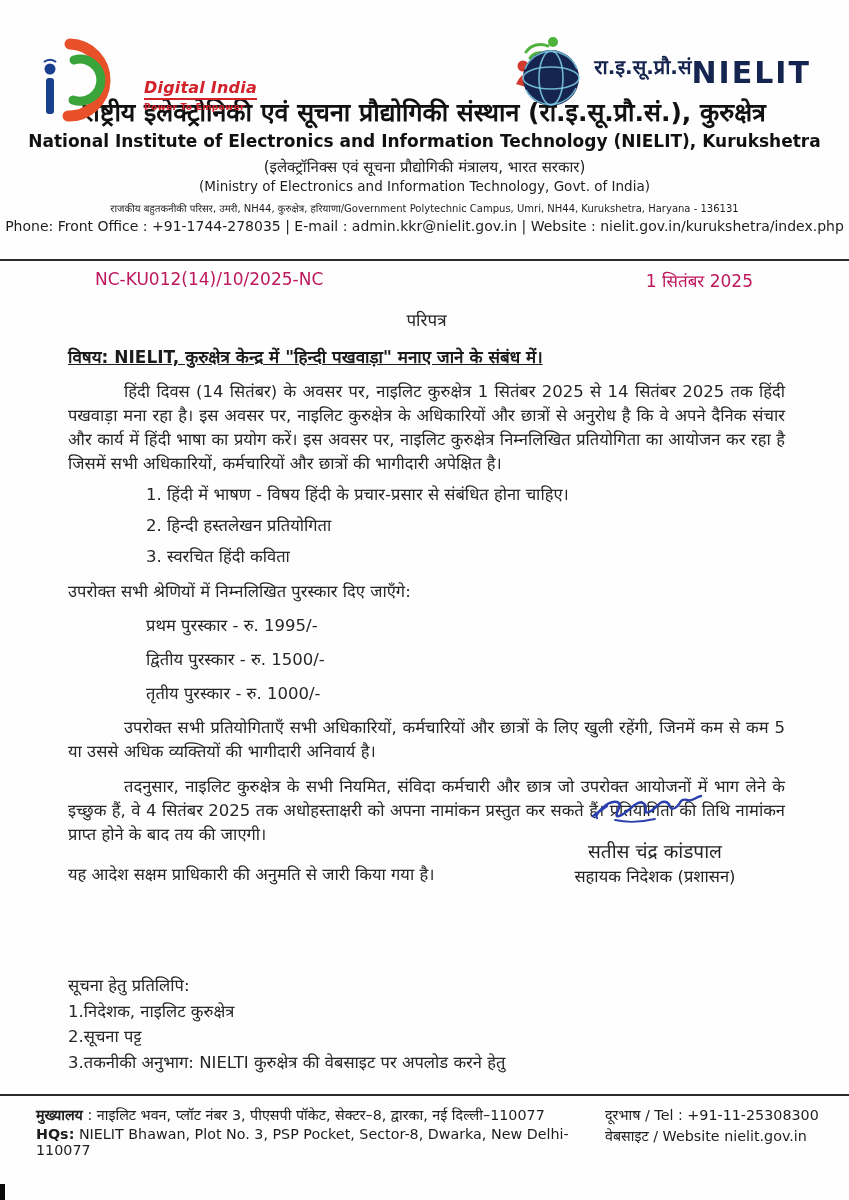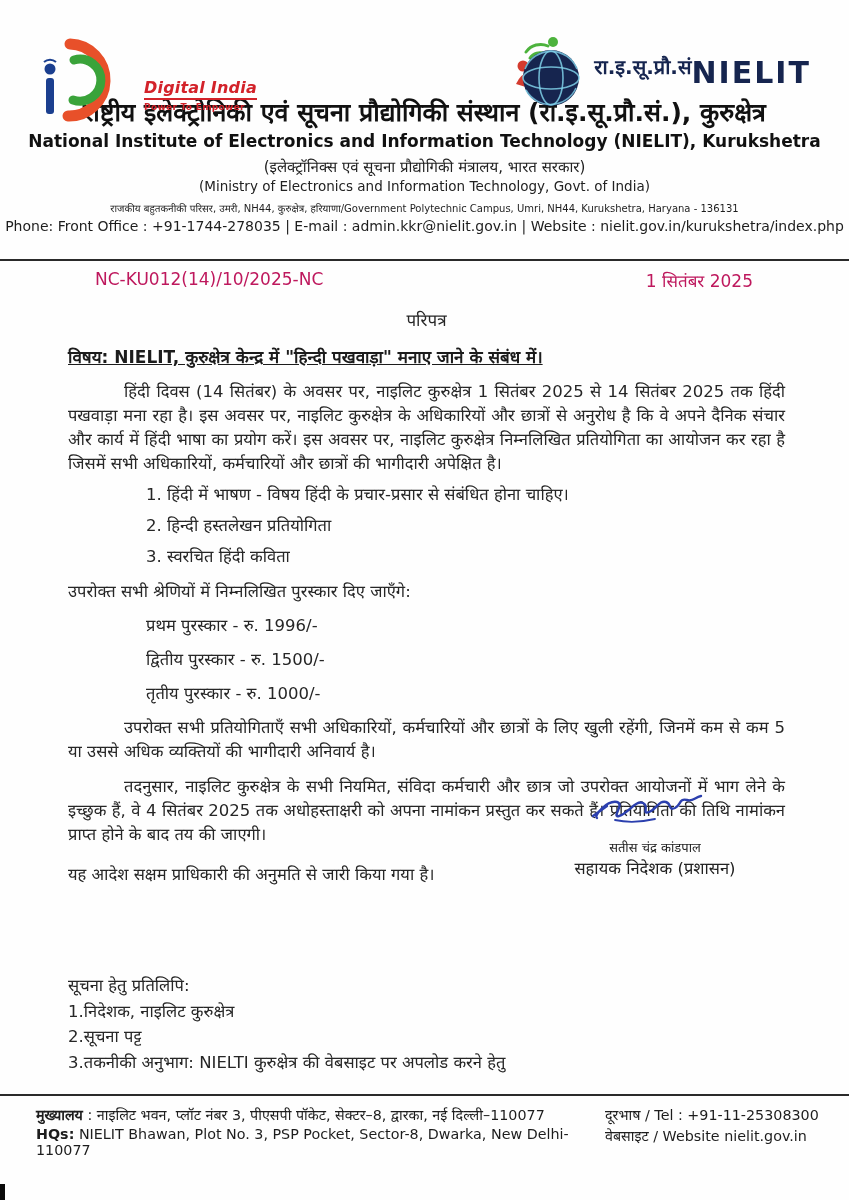--- a/index.html
+++ b/index.html
@@ -39,21 +39,21 @@
   .para { text-align:justify; margin-top:11px; }
   .indent { text-indent:56px; }
   .comp-list { margin-top:6px; padding-left:78px; list-style:none; }
   .comp-list .list-item { margin:7px 0; }
   .prize-list { margin-top:6px; padding-left:78px; list-style:none; }
   .prize-list .list-item { margin:10px 0; }
   .para-last { margin-top:16px; width:74%; }
   
   .sig-block { position:absolute; top:776px; right:74px; width:240px; text-align:center; }
   .sig-scribble { display:block; margin:0 auto 6px auto; }
-  .sig-name { font-size:13px; color:#222; }
+  .sig-name { font-size:19px; color:#222; }
   .sig-designation { font-size:16.5px; color:#222; }
   
   .copies { padding:0 64px 0 68px; margin-top:88px; font-size:16.5px; line-height:1.38; color:#262626; }
   .copies .copy-item { margin-top:3px; }
   
   .footer { position:absolute; left:0; right:0; top:1094px; border-top:2.5px solid #2a2a2a; }
   .footer-inner { display:flex; padding:7px 26px 0 36px; }
   .footer-left { flex:1; }
   .footer-right { width:218px; }
   .footer-line { font-size:14.3px; color:#1d1d1d; margin-top:2px; }
@@ -125,21 +125,21 @@
 
     <ul class="comp-list">
       <li class="list-item">1. हिंदी में भाषण - विषय हिंदी के प्रचार-प्रसार से संबंधित होना चाहिए।</li>
       <li class="list-item">2. हिन्दी हस्तलेखन प्रतियोगिता</li>
       <li class="list-item">3. स्वरचित हिंदी कविता</li>
     </ul>
 
     <p class="para">उपरोक्त सभी श्रेणियों में निम्नलिखित पुरस्कार दिए जाएँगे:</p>
 
     <ul class="prize-list">
-      <li class="list-item">प्रथम पुरस्कार - रु. 1996/-</li>
+      <li class="list-item">प्रथम पुरस्कार - रु. 1995/-</li>
       <li class="list-item">द्वितीय पुरस्कार - रु. 1500/-</li>
       <li class="list-item">तृतीय पुरस्कार - रु. 1000/-</li>
     </ul>
 
     <p class="para indent">उपरोक्त सभी प्रतियोगिताएँ सभी अधिकारियों, कर्मचारियों और छात्रों के लिए खुली रहेंगी, जिनमें कम से कम 5 या उससे अधिक व्यक्तियों की भागीदारी अनिवार्य है।</p>
     <p class="para indent">तदनुसार, नाइलिट कुरुक्षेत्र के सभी नियमित, संविदा कर्मचारी और छात्र जो उपरोक्त आयोजनों में भाग लेने के इच्छुक हैं, वे 4 सितंबर 2025 तक अधोहस्ताक्षरी को अपना नामांकन प्रस्तुत कर सकते हैं। प्रतियोगिता की तिथि नामांकन प्राप्त होने के बाद तय की जाएगी।</p>
     <p class="para para-last">यह आदेश सक्षम प्राधिकारी की अनुमति से जारी किया गया है।</p>
   </div>
 
   <div class="sig-block">

